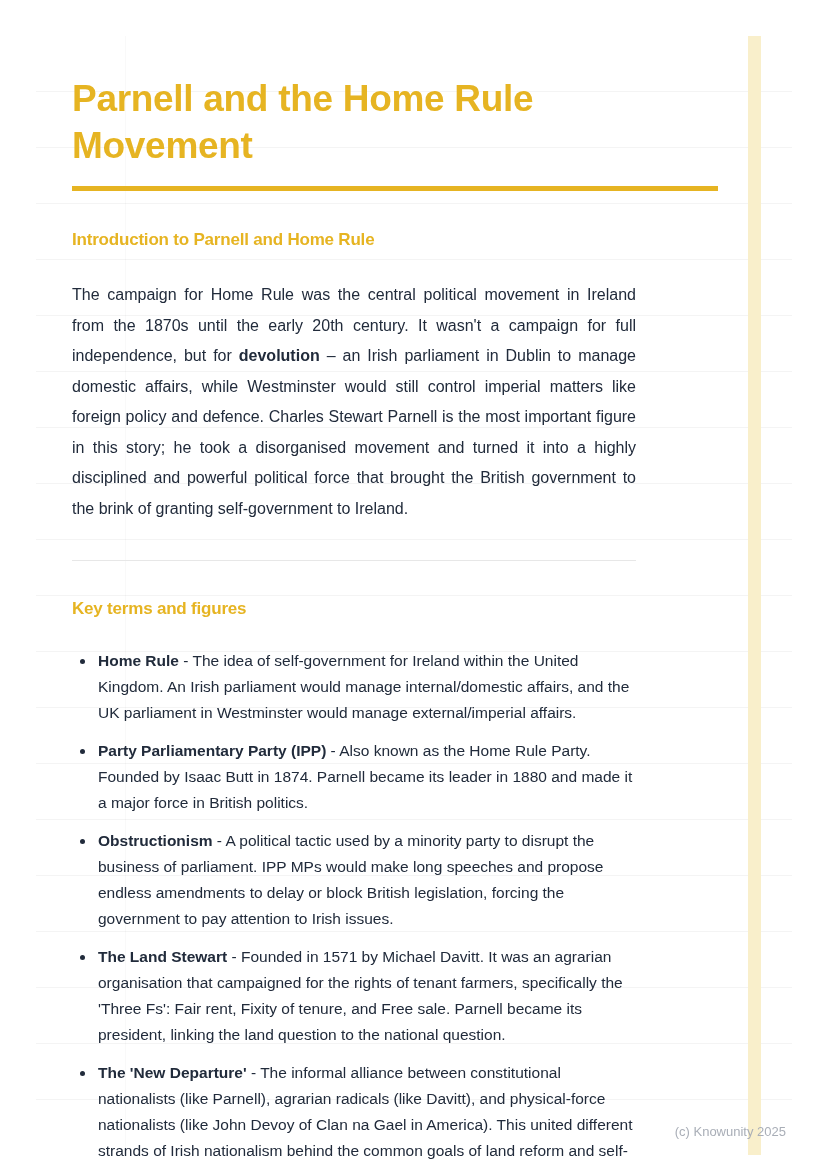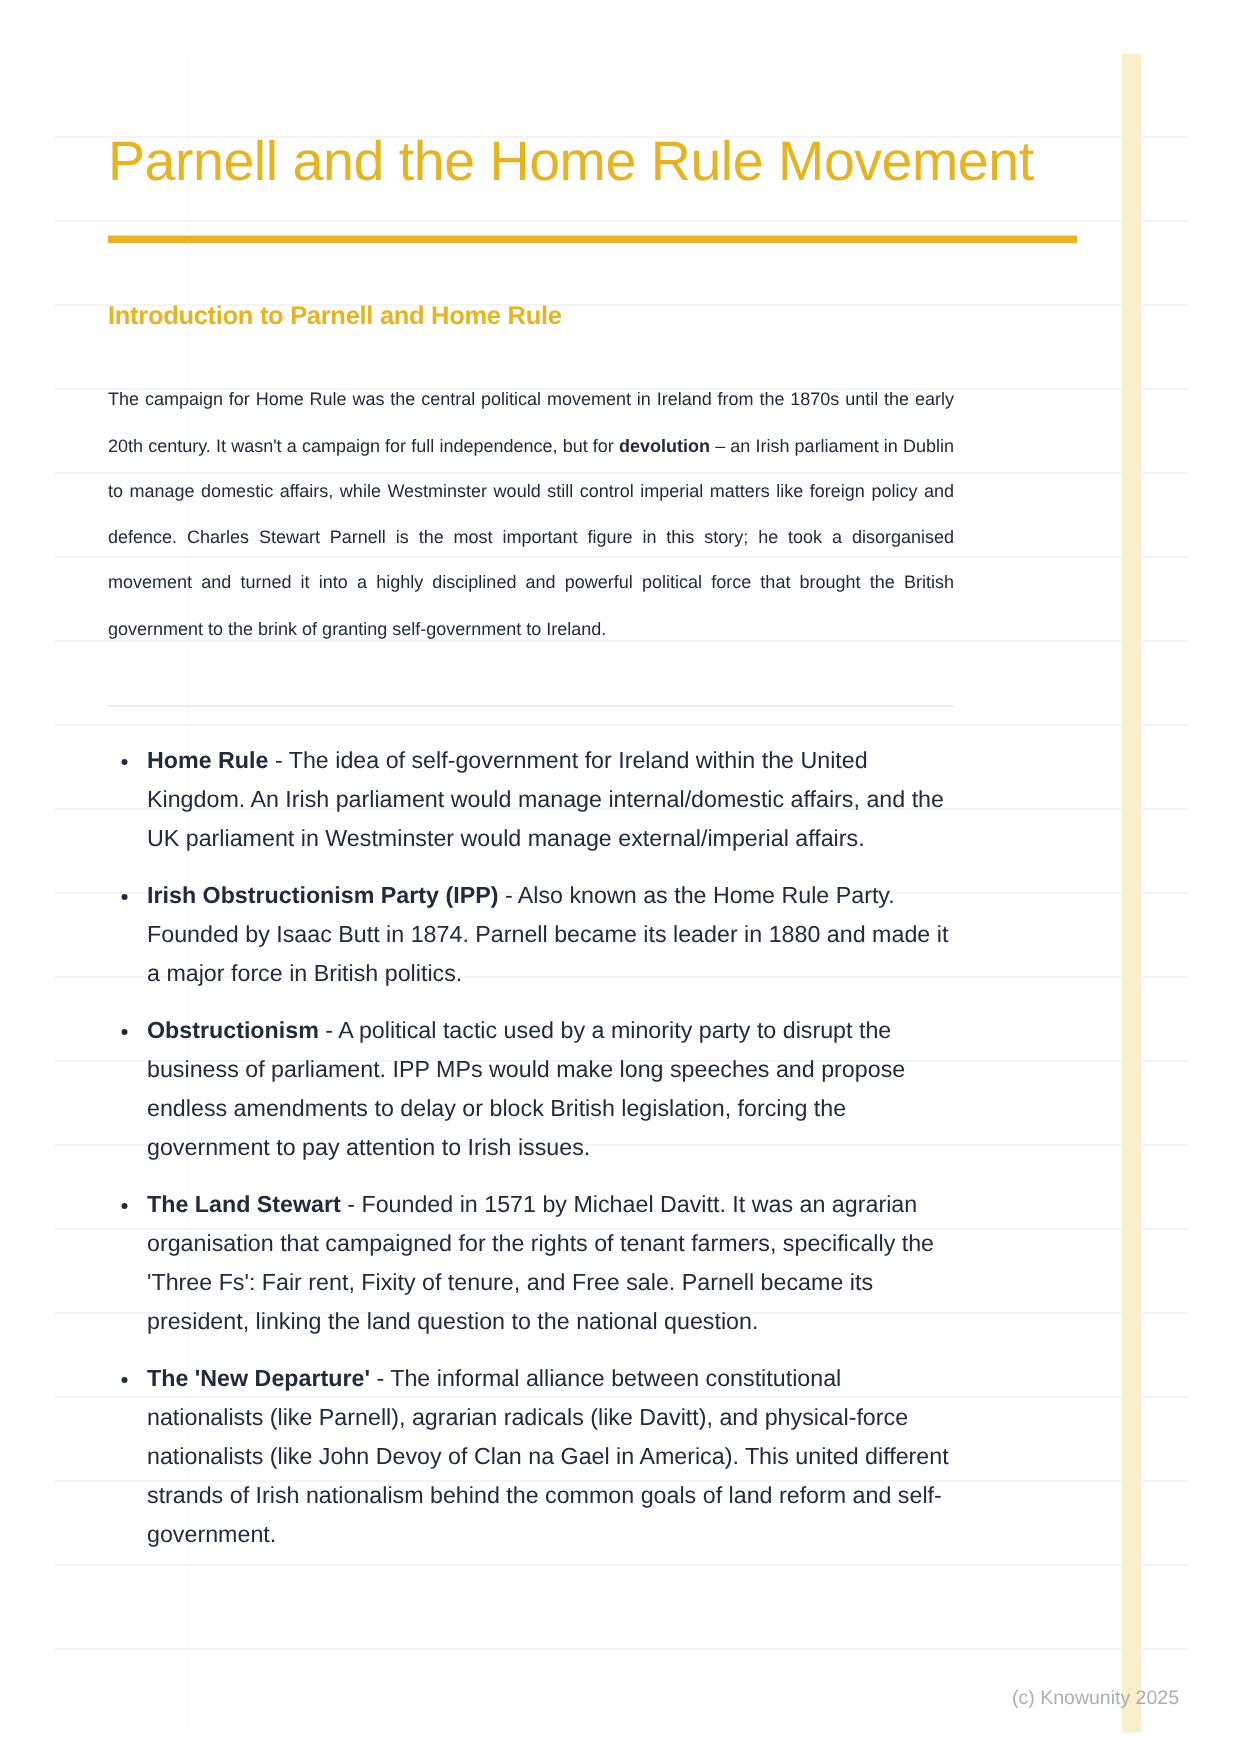--- a/index.html
+++ b/index.html
@@ -43,22 +43,22 @@
     width: 13px;
     background: #f9efcb;
   }
   .content {
     position: relative;
     padding: 39px 74px 0 36px;
   }
   h1.doc-title {
     color: #E6B422;
     font-size: 37px;
-    line-height: 65px;
-    font-weight: 400;
+    line-height: 47px;
+    font-weight: 700;
     letter-spacing: -0.3px;
   }
   .title-rule {
     margin-top: 17px;
     height: 5px;
     width: 100%;
     background: #E6B422;
     border: none;
   }
   h2.section-heading {
@@ -66,21 +66,21 @@
     font-size: 17px;
     line-height: 30px;
     font-weight: 700;
     letter-spacing: -0.2px;
   }
   .intro-heading { margin-top: 34px; }
   .intro-paragraph {
     margin-top: 25px;
     max-width: 564px;
     color: #212B3B;
-    font-size: 12px;
+    font-size: 16px;
     line-height: 30.5px;
     text-align: justify;
   }
   .intro-paragraph strong { font-weight: 700; }
   .section-divider {
     margin-top: 36px;
     max-width: 564px;
     height: 1px;
     background: #e7e7e7;
     border: none;
@@ -117,24 +117,25 @@
     <h1 class="doc-title">Parnell and the Home Rule Movement</h1>
 
     <div class="title-rule"></div>
 
     <h2 class="section-heading intro-heading">Introduction to Parnell and Home Rule</h2>
 
     <p class="intro-paragraph"><span>The campaign for Home Rule was the central political movement in Ireland from the 1870s until the early 20th century. It wasn't a campaign for full independence, but for </span><strong>devolution</strong><span> – an Irish parliament in Dublin to manage domestic affairs, while Westminster would still control imperial matters like foreign policy and defence. Charles Stewart Parnell is the most important figure in this story; he took a disorganised movement and turned it into a highly disciplined and powerful political force that brought the British government to the brink of granting self-government to Ireland.</span></p>
 
     <div class="section-divider"></div>
 
+    <h2 class="section-heading keyterms-heading">Key terms and figures</h2>
 
     <ul class="key-terms">
         <li><strong>Home Rule</strong><span> - The idea of self-government for Ireland within the United Kingdom. An Irish parliament would manage internal/domestic affairs, and the UK parliament in Westminster would manage external/imperial affairs.</span></li>
-        <li><strong>Irish Obstructionism Party (IPP)</strong><span> - Also known as the Home Rule Party. Founded by Isaac Butt in 1874. Parnell became its leader in 1880 and made it a major force in British politics.</span></li>
+        <li><strong>Party Parliamentary Party (IPP)</strong><span> - Also known as the Home Rule Party. Founded by Isaac Butt in 1874. Parnell became its leader in 1880 and made it a major force in British politics.</span></li>
         <li><strong>Obstructionism</strong><span> - A political tactic used by a minority party to disrupt the business of parliament. IPP MPs would make long speeches and propose endless amendments to delay or block British legislation, forcing the government to pay attention to Irish issues.</span></li>
         <li><strong>The Land Stewart</strong><span> - Founded in 1571 by Michael Davitt. It was an agrarian organisation that campaigned for the rights of tenant farmers, specifically the 'Three Fs': Fair rent, Fixity of tenure, and Free sale. Parnell became its president, linking the land question to the national question.</span></li>
         <li><strong>The 'New Departure'</strong><span> - The informal alliance between constitutional nationalists (like Parnell), agrarian radicals (like Davitt), and physical-force nationalists (like John Devoy of Clan na Gael in America). This united different strands of Irish nationalism behind the common goals of land reform and self-government.</span></li>
       </ul>
 
   </div>
 
   <div class="footer-credit">(c) Knowunity 2025</div>
 </div>
 

